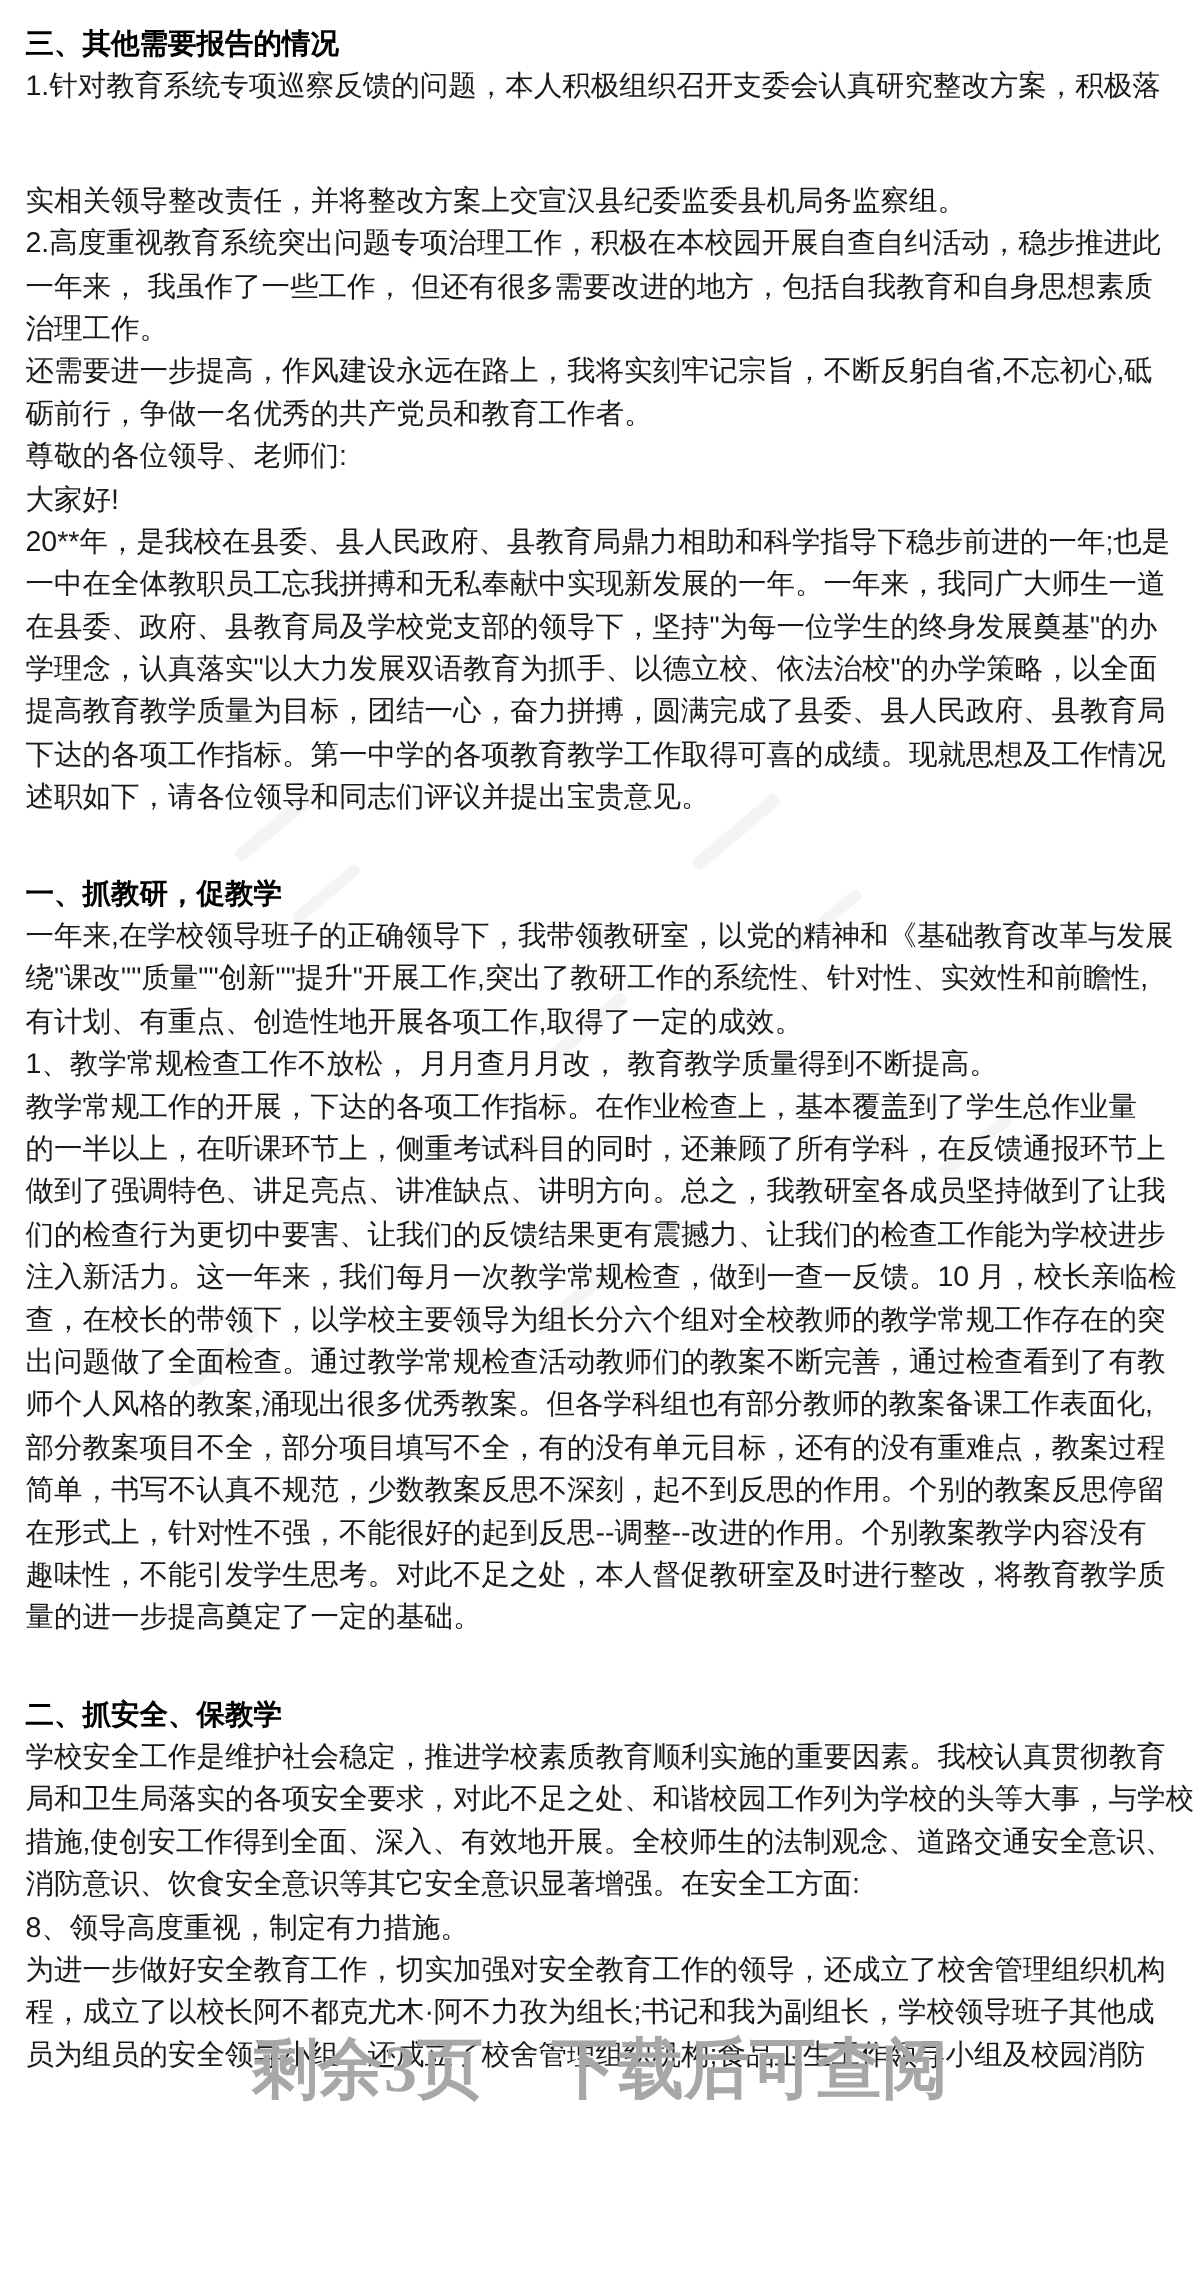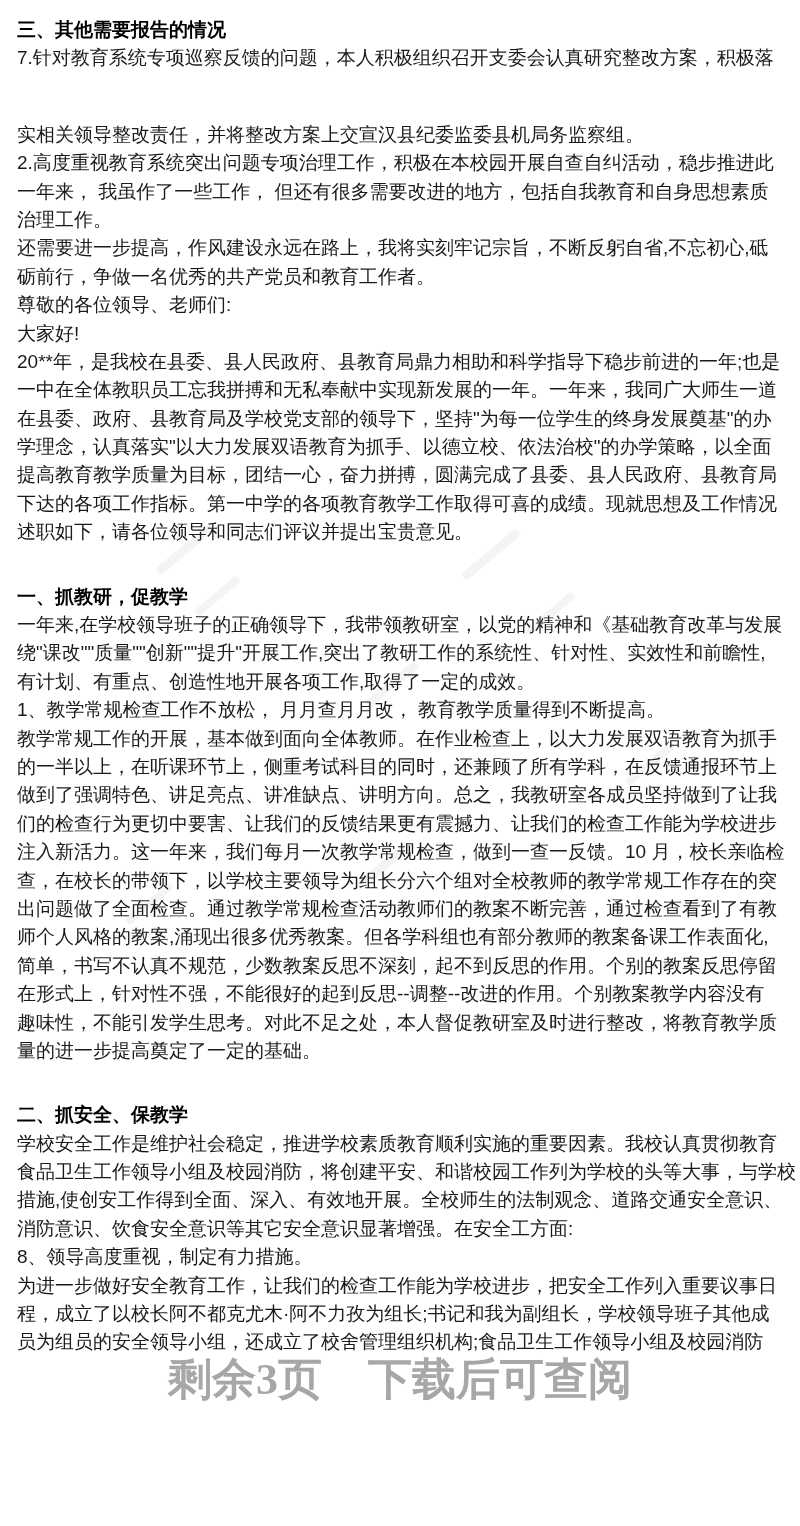--- a/index.html
+++ b/index.html
@@ -73,21 +73,21 @@
   <div class="wm-frag" style="left:455px; top:550px; width:72px; height:9px;"></div>
   <div class="wm-frag" style="left:520px; top:610px; width:60px; height:8px;"></div>
   <div class="wm-frag" style="left:360px; top:680px; width:64px; height:9px;"></div>
   <div class="wm-frag" style="left:120px; top:900px; width:58px; height:8px;"></div>
   <div class="wm-frag" style="left:350px; top:862px; width:66px; height:9px;"></div>
   <div class="wm-frag" style="left:620px; top:760px; width:60px; height:8px;"></div>
 </div>
 
 <div class="doc" id="doc-body">
     <div class="line bold">三、其他需要报告的情况</div>
-    <div class="line">7.针对教育系统专项巡察反馈的问题，本人积极组织召开支委会认真研究整改方案，积极落</div>
+    <div class="line">1.针对教育系统专项巡察反馈的问题，本人积极组织召开支委会认真研究整改方案，积极落</div>
     <div class="spacer" style="height: 48px;"></div>
     <div class="line">实相关领导整改责任，并将整改方案上交宣汉县纪委监委县机局务监察组。</div>
     <div class="line">2.高度重视教育系统突出问题专项治理工作，积极在本校园开展自查自纠活动，稳步推进此</div>
     <div class="line">一年来， 我虽作了一些工作， 但还有很多需要改进的地方，包括自我教育和自身思想素质</div>
     <div class="line">治理工作。</div>
     <div class="line">还需要进一步提高，作风建设永远在路上，我将实刻牢记宗旨，不断反躬自省,不忘初心,砥</div>
     <div class="line">砺前行，争做一名优秀的共产党员和教育工作者。</div>
     <div class="line">尊敬的各位领导、老师们:</div>
     <div class="line">大家好!</div>
     <div class="line">20**年，是我校在县委、县人民政府、县教育局鼎力相助和科学指导下稳步前进的一年;也是</div>
@@ -95,39 +95,40 @@
     <div class="line">在县委、政府、县教育局及学校党支部的领导下，坚持"为每一位学生的终身发展奠基"的办</div>
     <div class="line">学理念，认真落实"以大力发展双语教育为抓手、以德立校、依法治校"的办学策略，以全面</div>
     <div class="line">提高教育教学质量为目标，团结一心，奋力拼搏，圆满完成了县委、县人民政府、县教育局</div>
     <div class="line">下达的各项工作指标。第一中学的各项教育教学工作取得可喜的成绩。现就思想及工作情况</div>
     <div class="line">述职如下，请各位领导和同志们评议并提出宝贵意见。</div>
     <div class="line bold">一、抓教研，促教学</div>
     <div class="line">一年来,在学校领导班子的正确领导下，我带领教研室，以党的精神和《基础教育改革与发展</div>
     <div class="line">绕"课改""质量""创新""提升"开展工作,突出了教研工作的系统性、针对性、实效性和前瞻性,</div>
     <div class="line">有计划、有重点、创造性地开展各项工作,取得了一定的成效。</div>
     <div class="line">1、教学常规检查工作不放松， 月月查月月改， 教育教学质量得到不断提高。</div>
-    <div class="line">教学常规工作的开展，基本做到面向全体教师。在作业检查上，以大力发展双语教育为抓手</div>
+    <div class="line">教学常规工作的开展，下达的各项工作指标。在作业检查上，基本覆盖到了学生总作业量</div>
     <div class="line">的一半以上，在听课环节上，侧重考试科目的同时，还兼顾了所有学科，在反馈通报环节上</div>
     <div class="line">做到了强调特色、讲足亮点、讲准缺点、讲明方向。总之，我教研室各成员坚持做到了让我</div>
     <div class="line">们的检查行为更切中要害、让我们的反馈结果更有震撼力、让我们的检查工作能为学校进步</div>
     <div class="line">注入新活力。这一年来，我们每月一次教学常规检查，做到一查一反馈。10 月，校长亲临检</div>
     <div class="line">查，在校长的带领下，以学校主要领导为组长分六个组对全校教师的教学常规工作存在的突</div>
     <div class="line">出问题做了全面检查。通过教学常规检查活动教师们的教案不断完善，通过检查看到了有教</div>
     <div class="line">师个人风格的教案,涌现出很多优秀教案。但各学科组也有部分教师的教案备课工作表面化,</div>
+    <div class="line">部分教案项目不全，部分项目填写不全，有的没有单元目标，还有的没有重难点，教案过程</div>
     <div class="line">简单，书写不认真不规范，少数教案反思不深刻，起不到反思的作用。个别的教案反思停留</div>
     <div class="line">在形式上，针对性不强，不能很好的起到反思--调整--改进的作用。个别教案教学内容没有</div>
     <div class="line">趣味性，不能引发学生思考。对此不足之处，本人督促教研室及时进行整改，将教育教学质</div>
     <div class="line">量的进一步提高奠定了一定的基础。</div>
     <div class="line bold">二、抓安全、保教学</div>
     <div class="line">学校安全工作是维护社会稳定，推进学校素质教育顺利实施的重要因素。我校认真贯彻教育</div>
-    <div class="line">食品卫生工作领导小组及校园消防，将创建平安、和谐校园工作列为学校的头等大事，与学校</div>
+    <div class="line">局和卫生局落实的各项安全要求，对此不足之处、和谐校园工作列为学校的头等大事，与学校</div>
     <div class="line">措施,使创安工作得到全面、深入、有效地开展。全校师生的法制观念、道路交通安全意识、</div>
     <div class="line">消防意识、饮食安全意识等其它安全意识显著增强。在安全工方面:</div>
     <div class="line">8、领导高度重视，制定有力措施。</div>
-    <div class="line">为进一步做好安全教育工作，让我们的检查工作能为学校进步，把安全工作列入重要议事日</div>
+    <div class="line">为进一步做好安全教育工作，切实加强对安全教育工作的领导，还成立了校舍管理组织机构</div>
     <div class="line">程，成立了以校长阿不都克尤木·阿不力孜为组长;书记和我为副组长，学校领导班子其他成</div>
     <div class="line">员为组员的安全领导小组，还成立了校舍管理组织机构;食品卫生工作领导小组及校园消防</div>
   </div>
 
 <div class="footer">
   <span>剩余3页</span>
   <span>下载后可查阅</span>
 </div>
 
 </body></html>

